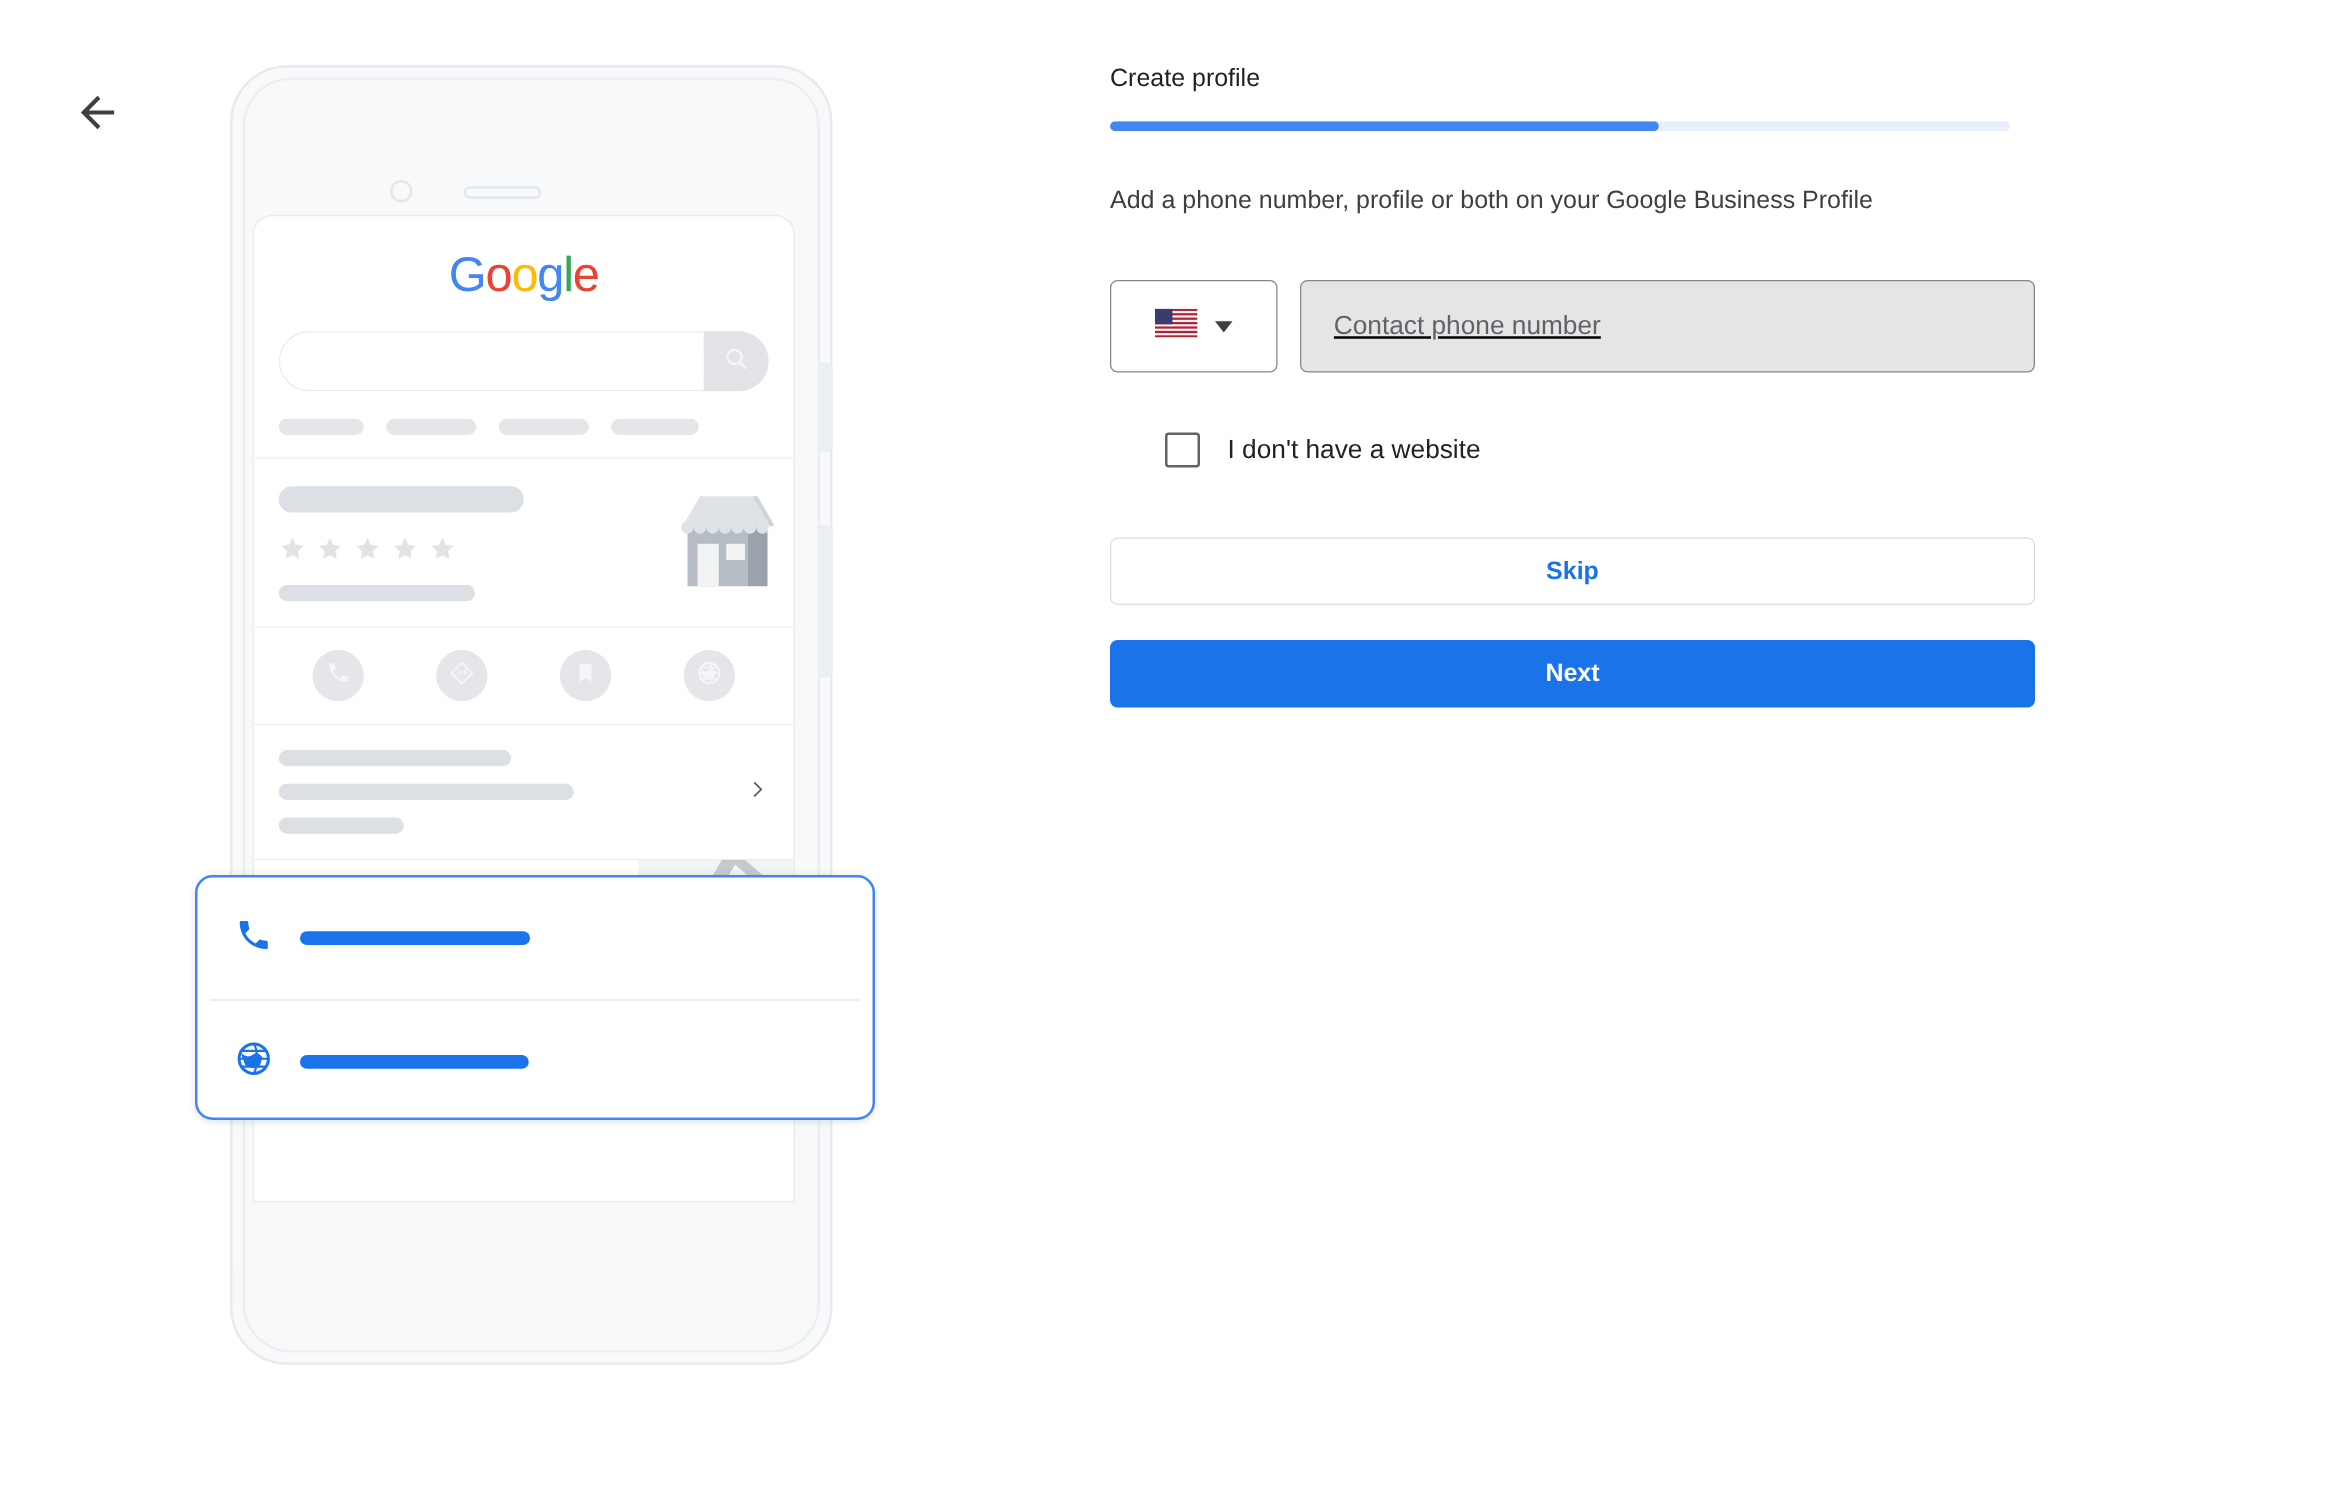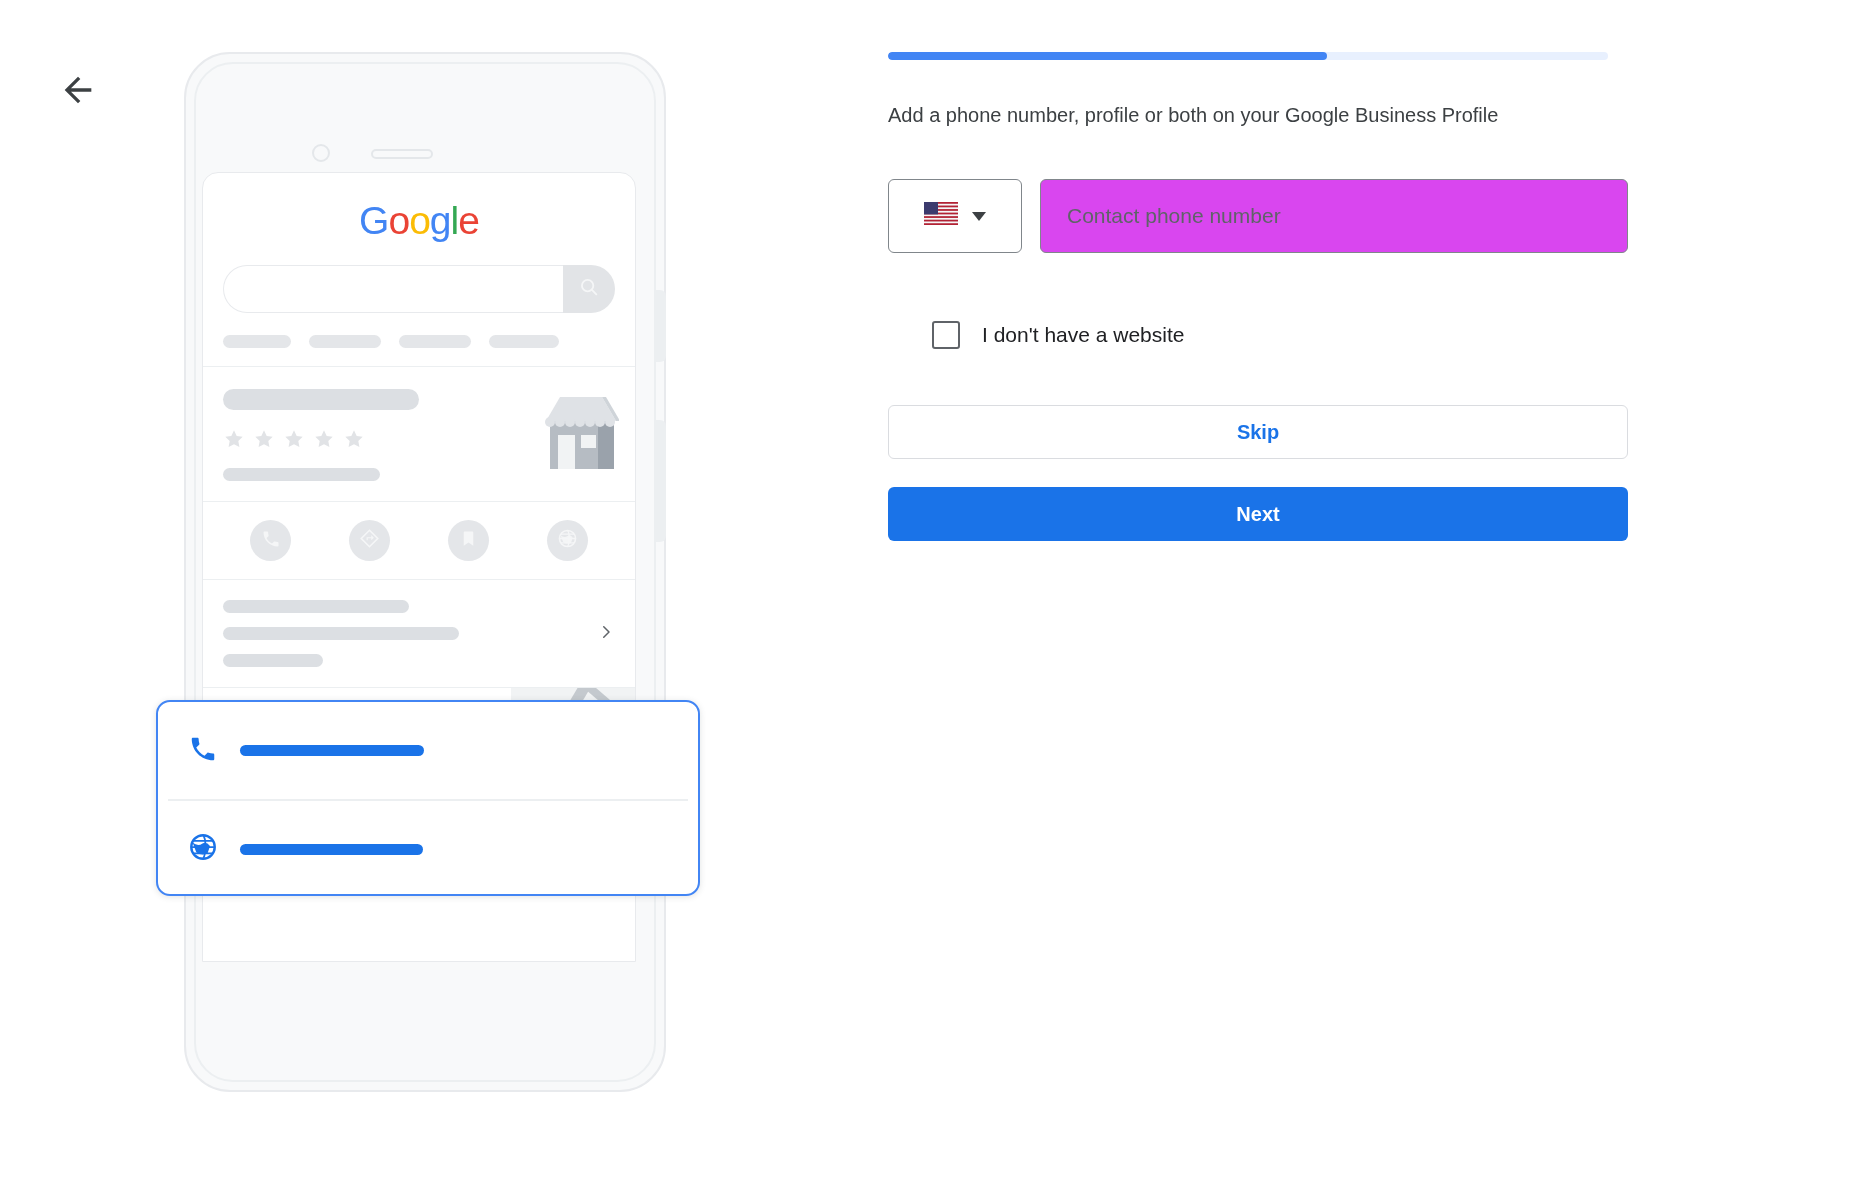--- a/index.html
+++ b/index.html
@@ -190,35 +190,36 @@
   }
   .flag { font-size: 28px; line-height: 1; }
   .caret {
     width: 0; height: 0;
     border-left: 7px solid transparent; border-right: 7px solid transparent;
     border-top: 9px solid #3c4043;
   }
   .text-field {
     flex: 1; height: 74px;
     border: 1.5px solid #80868b; border-radius: 6px;
-    background: #d946ef;
+    background: #e5e5e5;
     display: flex; align-items: center;
     padding: 0 24px;
+    text-decoration: underline;
   }
   .text-field input {
     border: none; outline: none; width: 100%;
     font-size: 21px; color: #202124;
     font-family: "Liberation Sans", sans-serif;
     background: transparent;
   }
   .text-field input::placeholder { color: #5f6368; }
 
   .url-field { margin-top: 36px; width: 720px; }
 
-  .checkrow { display: flex; align-items: center; margin-top: 68px; padding-left: 44px; }
+  .checkrow { display: flex; align-items: center; margin-top: 48px; padding-left: 44px; }
   .checkbox {
     width: 28px; height: 28px;
     border: 2px solid #5f6368; border-radius: 3px;
     background: #fff; cursor: pointer;
   }
   .checkrow .lbl { font-size: 21px; color: #202124; margin-left: 22px; }
 
   .btn-row { display: flex; gap: 28px; margin-top: 56px; flex-direction: column; }
   .btn-skip {
     min-width: 122px; height: 54px;
@@ -437,20 +438,21 @@
           </svg>
         </span>
         <div class="hl-bar w2"></div>
       </div>
     </div>
 
   </div>
 
   <div class="panel">
 
+    <div class="step-label">Create profile</div>
     <div class="progress-track" style="background: rgb(232, 240, 254);">
       <div class="progress-fill" id="progress-fill" style="width: 61%; background: rgb(66, 133, 244);"></div>
     </div>
 
     <p class="subhead">Add a phone number, profile or both on your Google Business Profile</p>
 
     <div class="phone-row">
       <div class="country-sel">
         <span class="flag"><svg width="34" height="23" viewBox="0 0 34 23">
               <rect width="34" height="23" fill="#f5f6f7"></rect>

